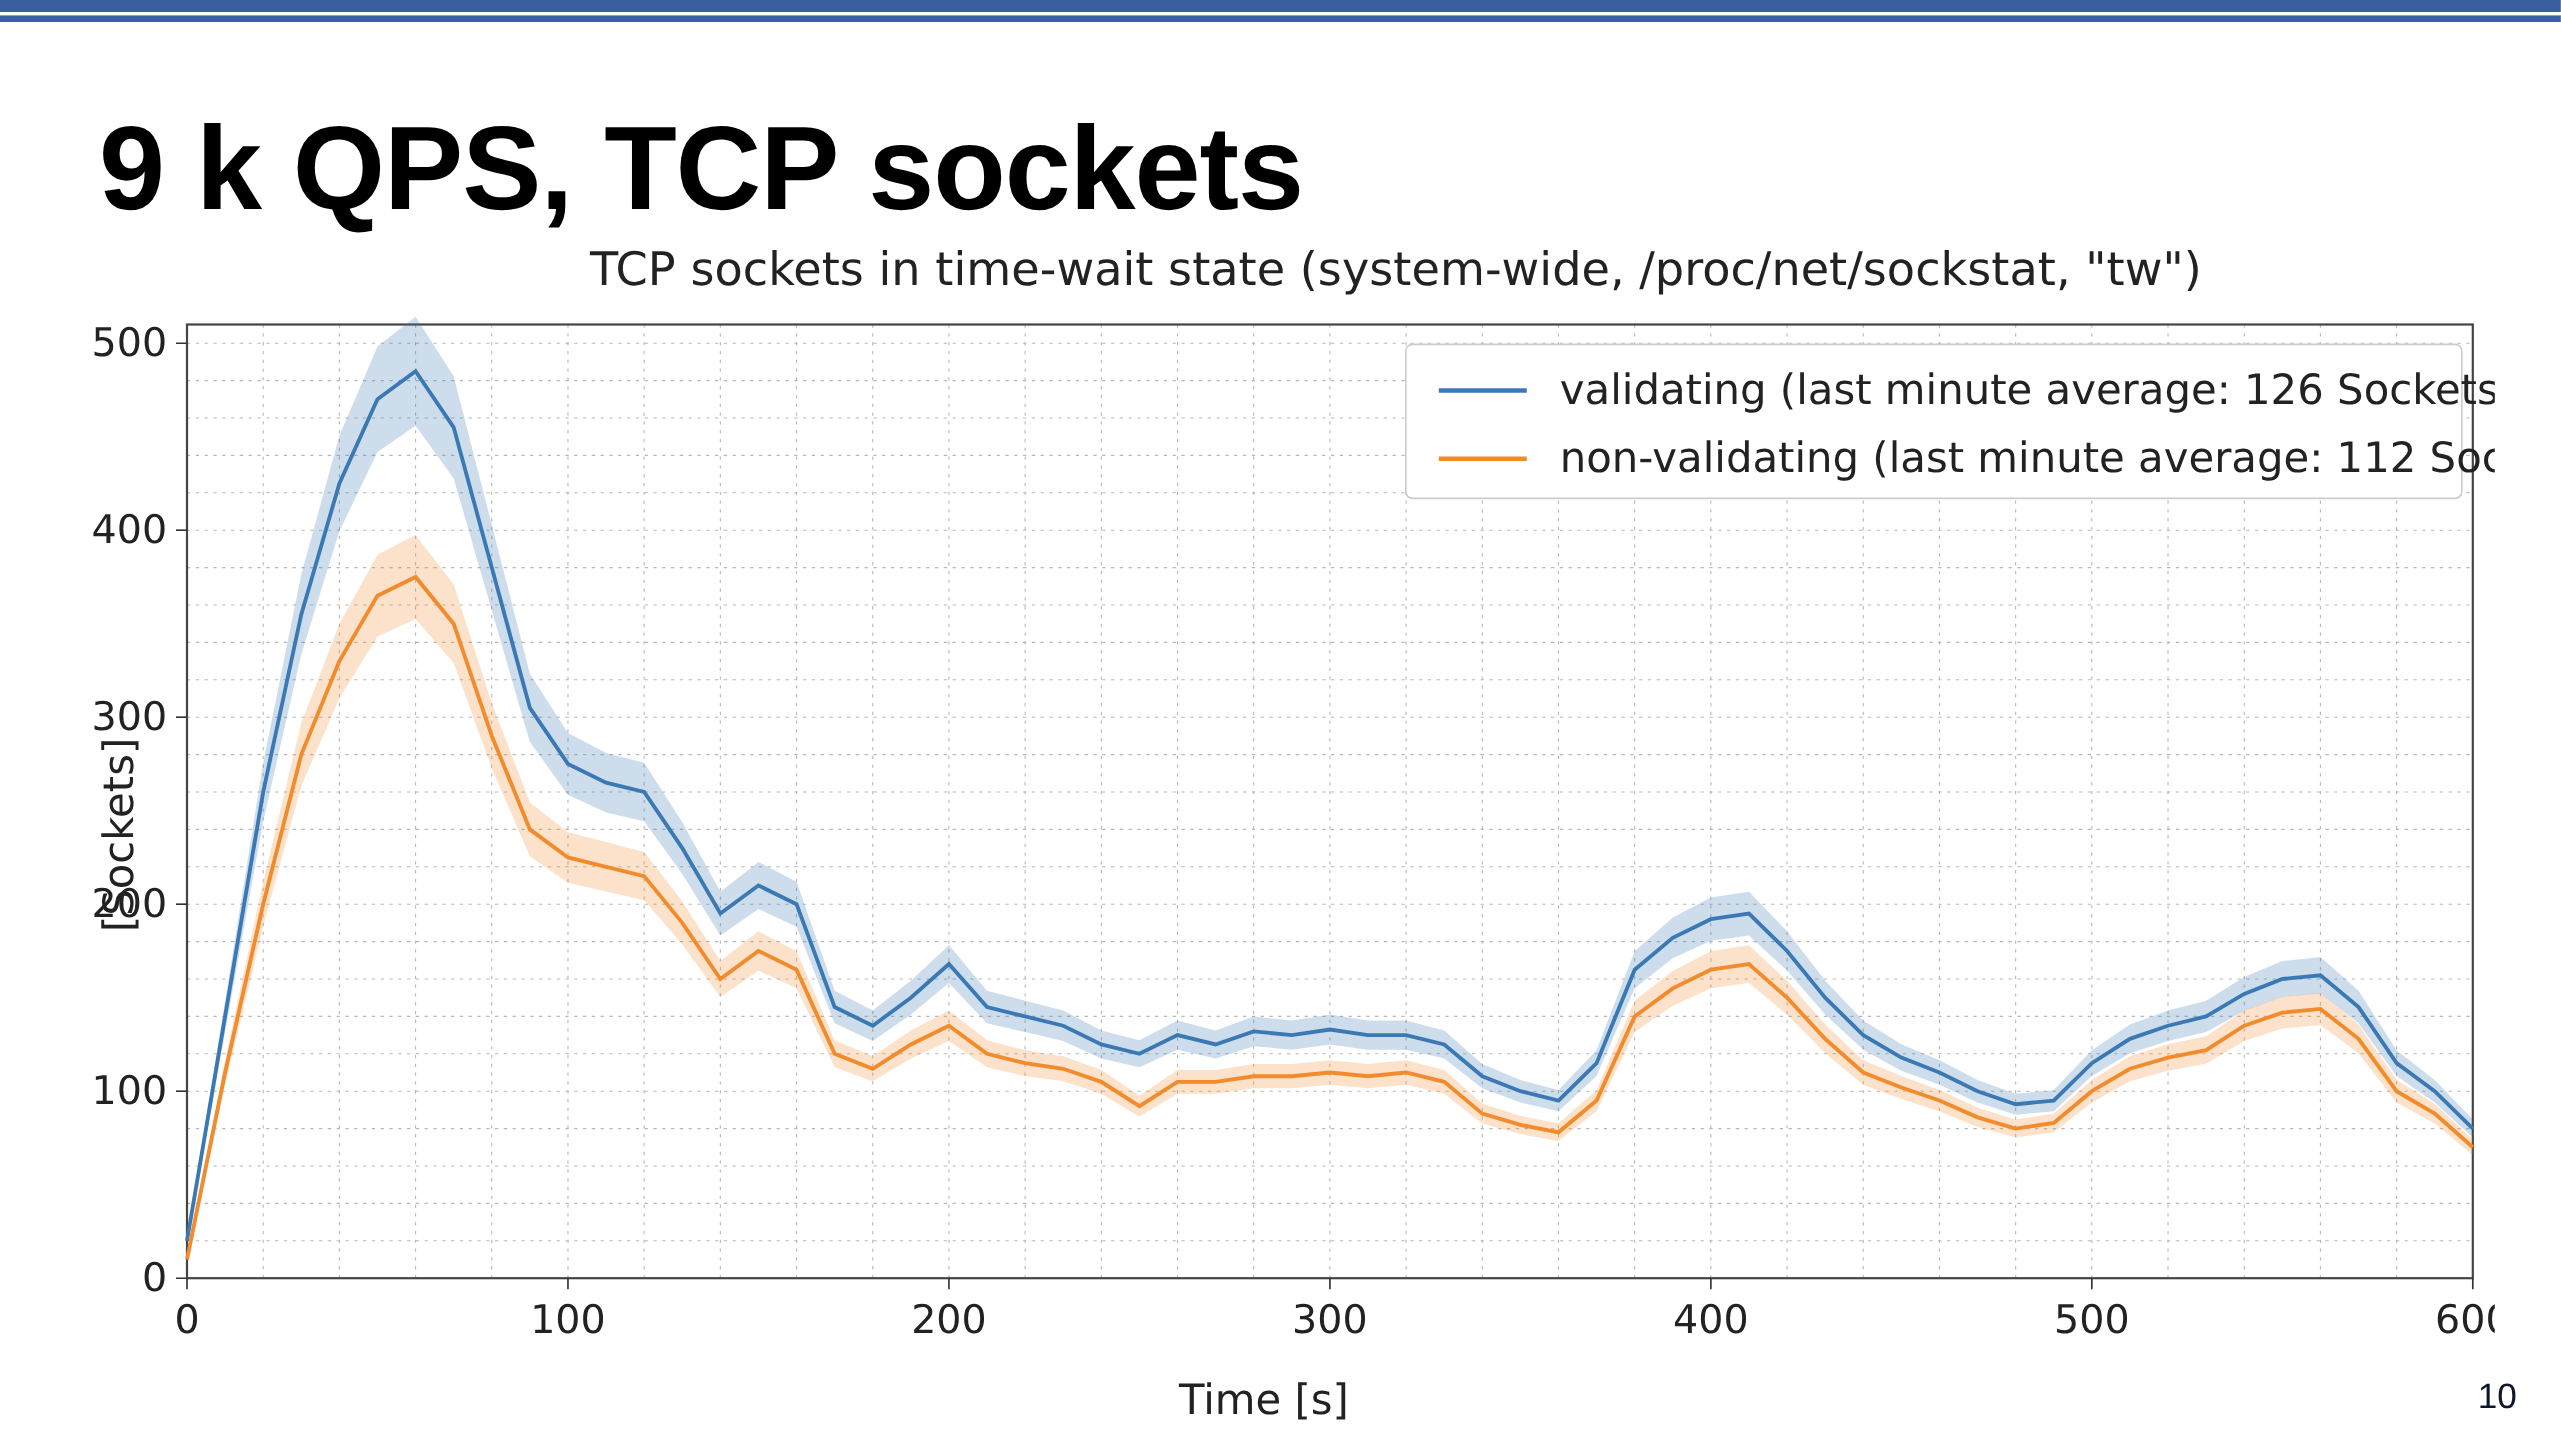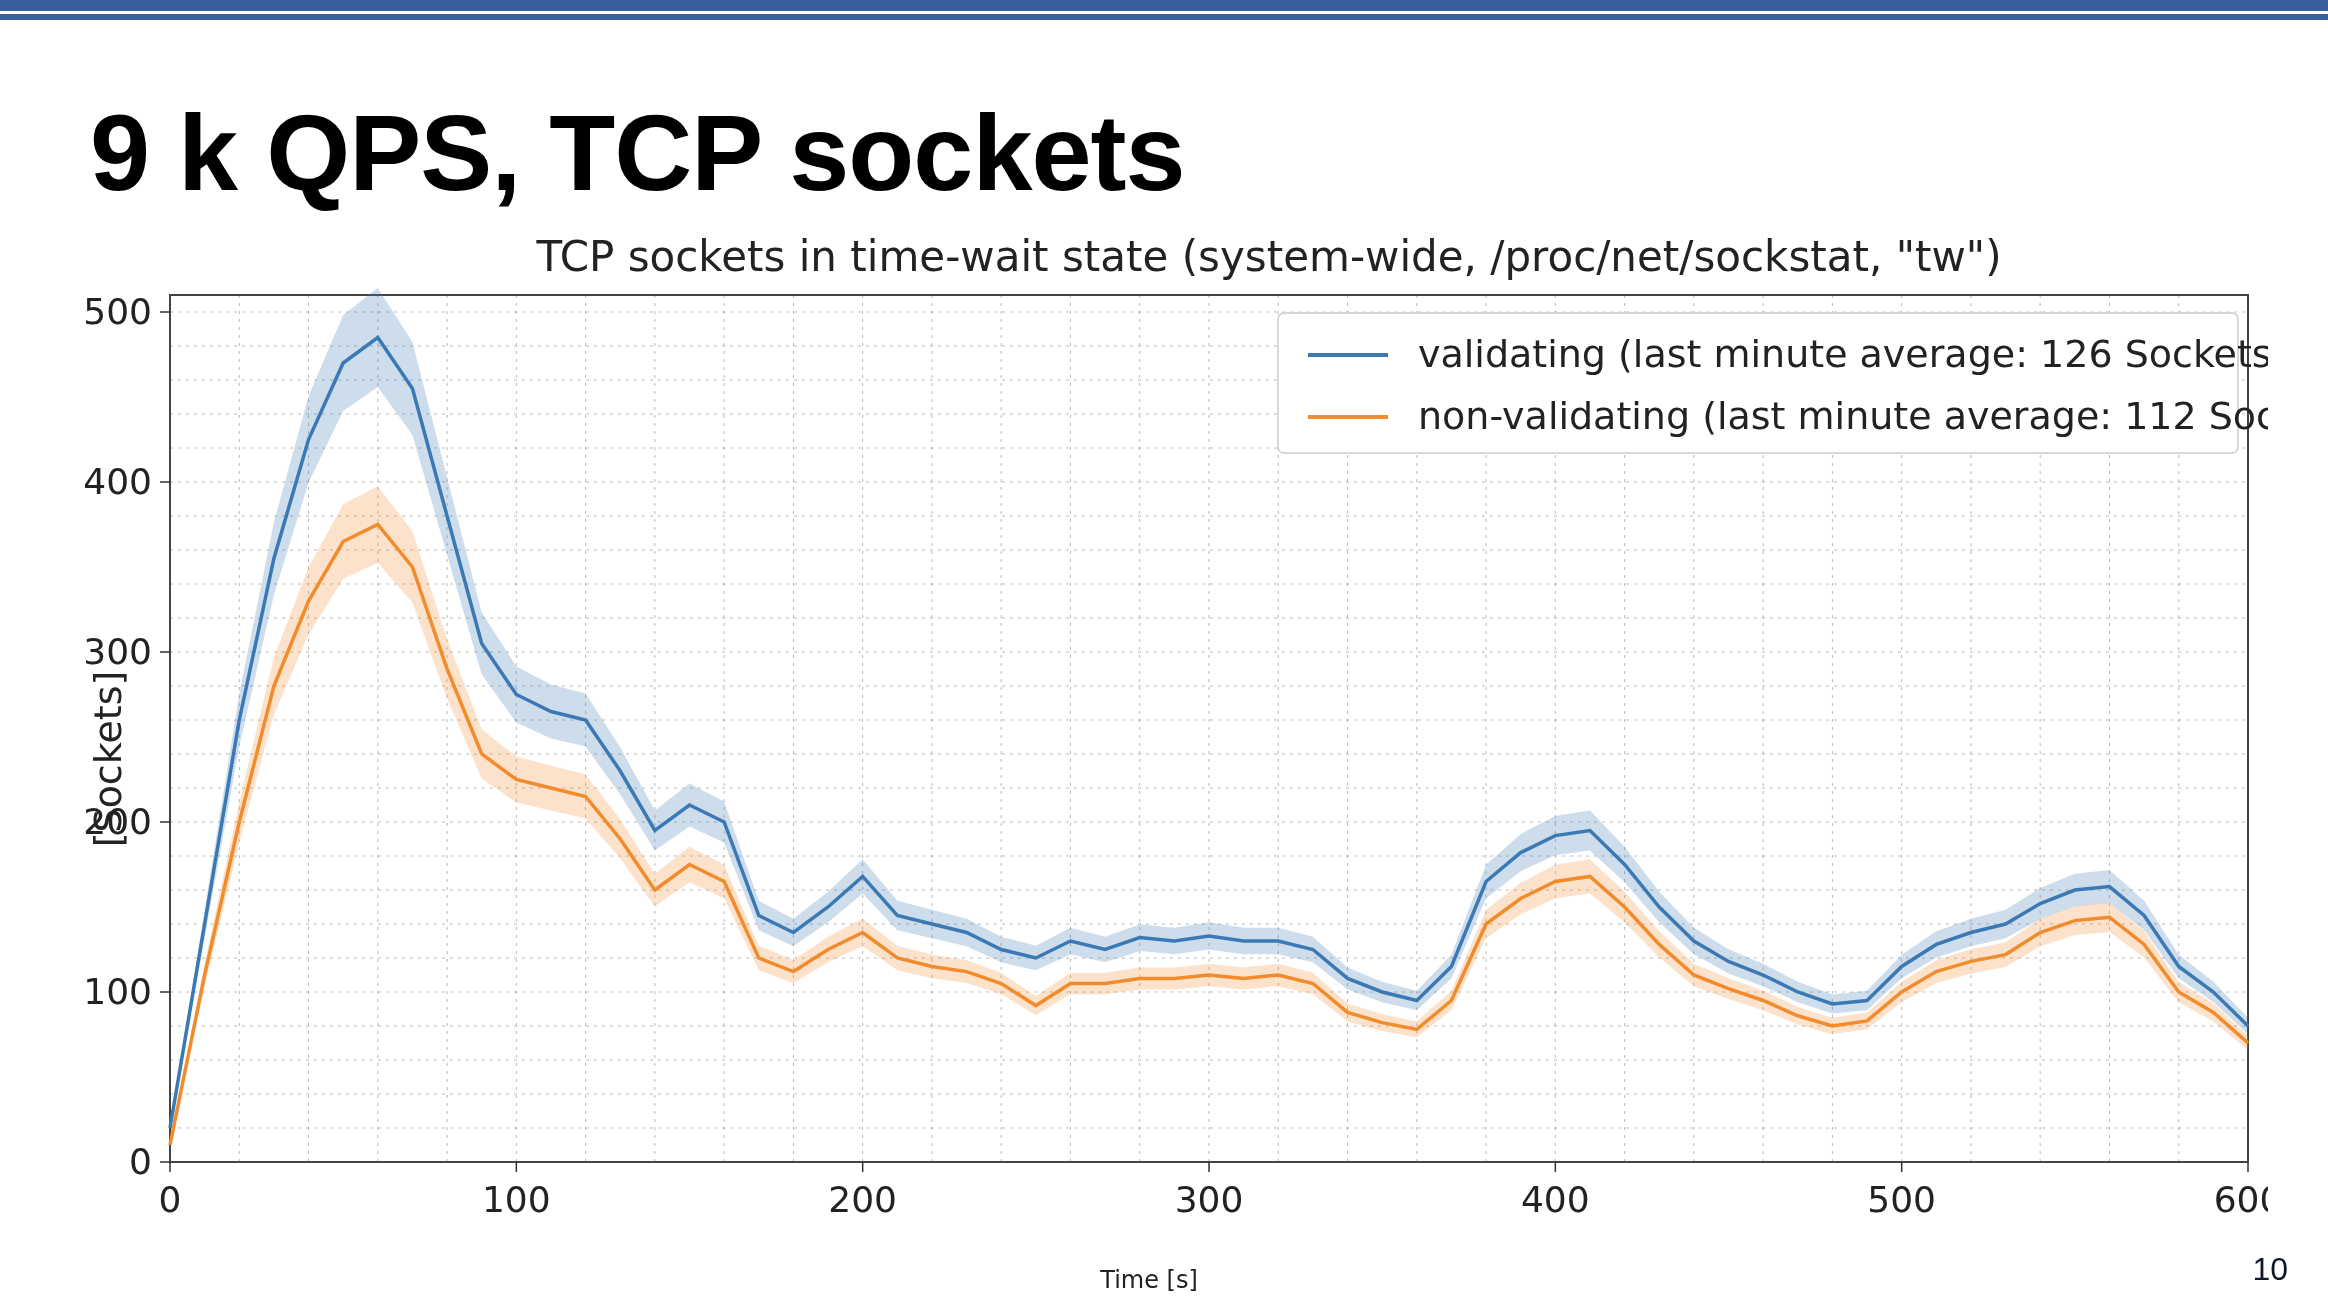--- a/index.html
+++ b/index.html
@@ -30,21 +30,20 @@
     }
     .chart-title {
       position: absolute;
       top: 220px;
       left: 330px;
       right: 120px;
       text-align: center;
       font-family: "DejaVu Sans","Segoe UI",Arial,sans-serif;
       font-size: 42px;
       color: #222;
-      margin-top: 12px;
     }
     .plot-wrap {
       position: absolute;
       top: 285px;
       left: 30px;
       right: 60px;
       bottom: 80px;
     }
     .yaxis-label {
       position: absolute;
@@ -55,21 +54,21 @@
       font-family: "DejaVu Sans",Arial,sans-serif;
       font-size: 38px;
       color: #222;
     }
     .xaxis-label {
       position: absolute;
       left: 0; right: 0;
       bottom: -62px;
       text-align: center;
       font-family: "DejaVu Sans",Arial,sans-serif;
-      font-size: 24px;
+      font-size: 38px;
       color: #222;
     }
     .page-number {
       position: absolute;
       right: 40px;
       bottom: 24px;
       font-family: "Trebuchet MS",Arial,sans-serif;
       font-size: 32px;
       color: #0f172a;
     }

